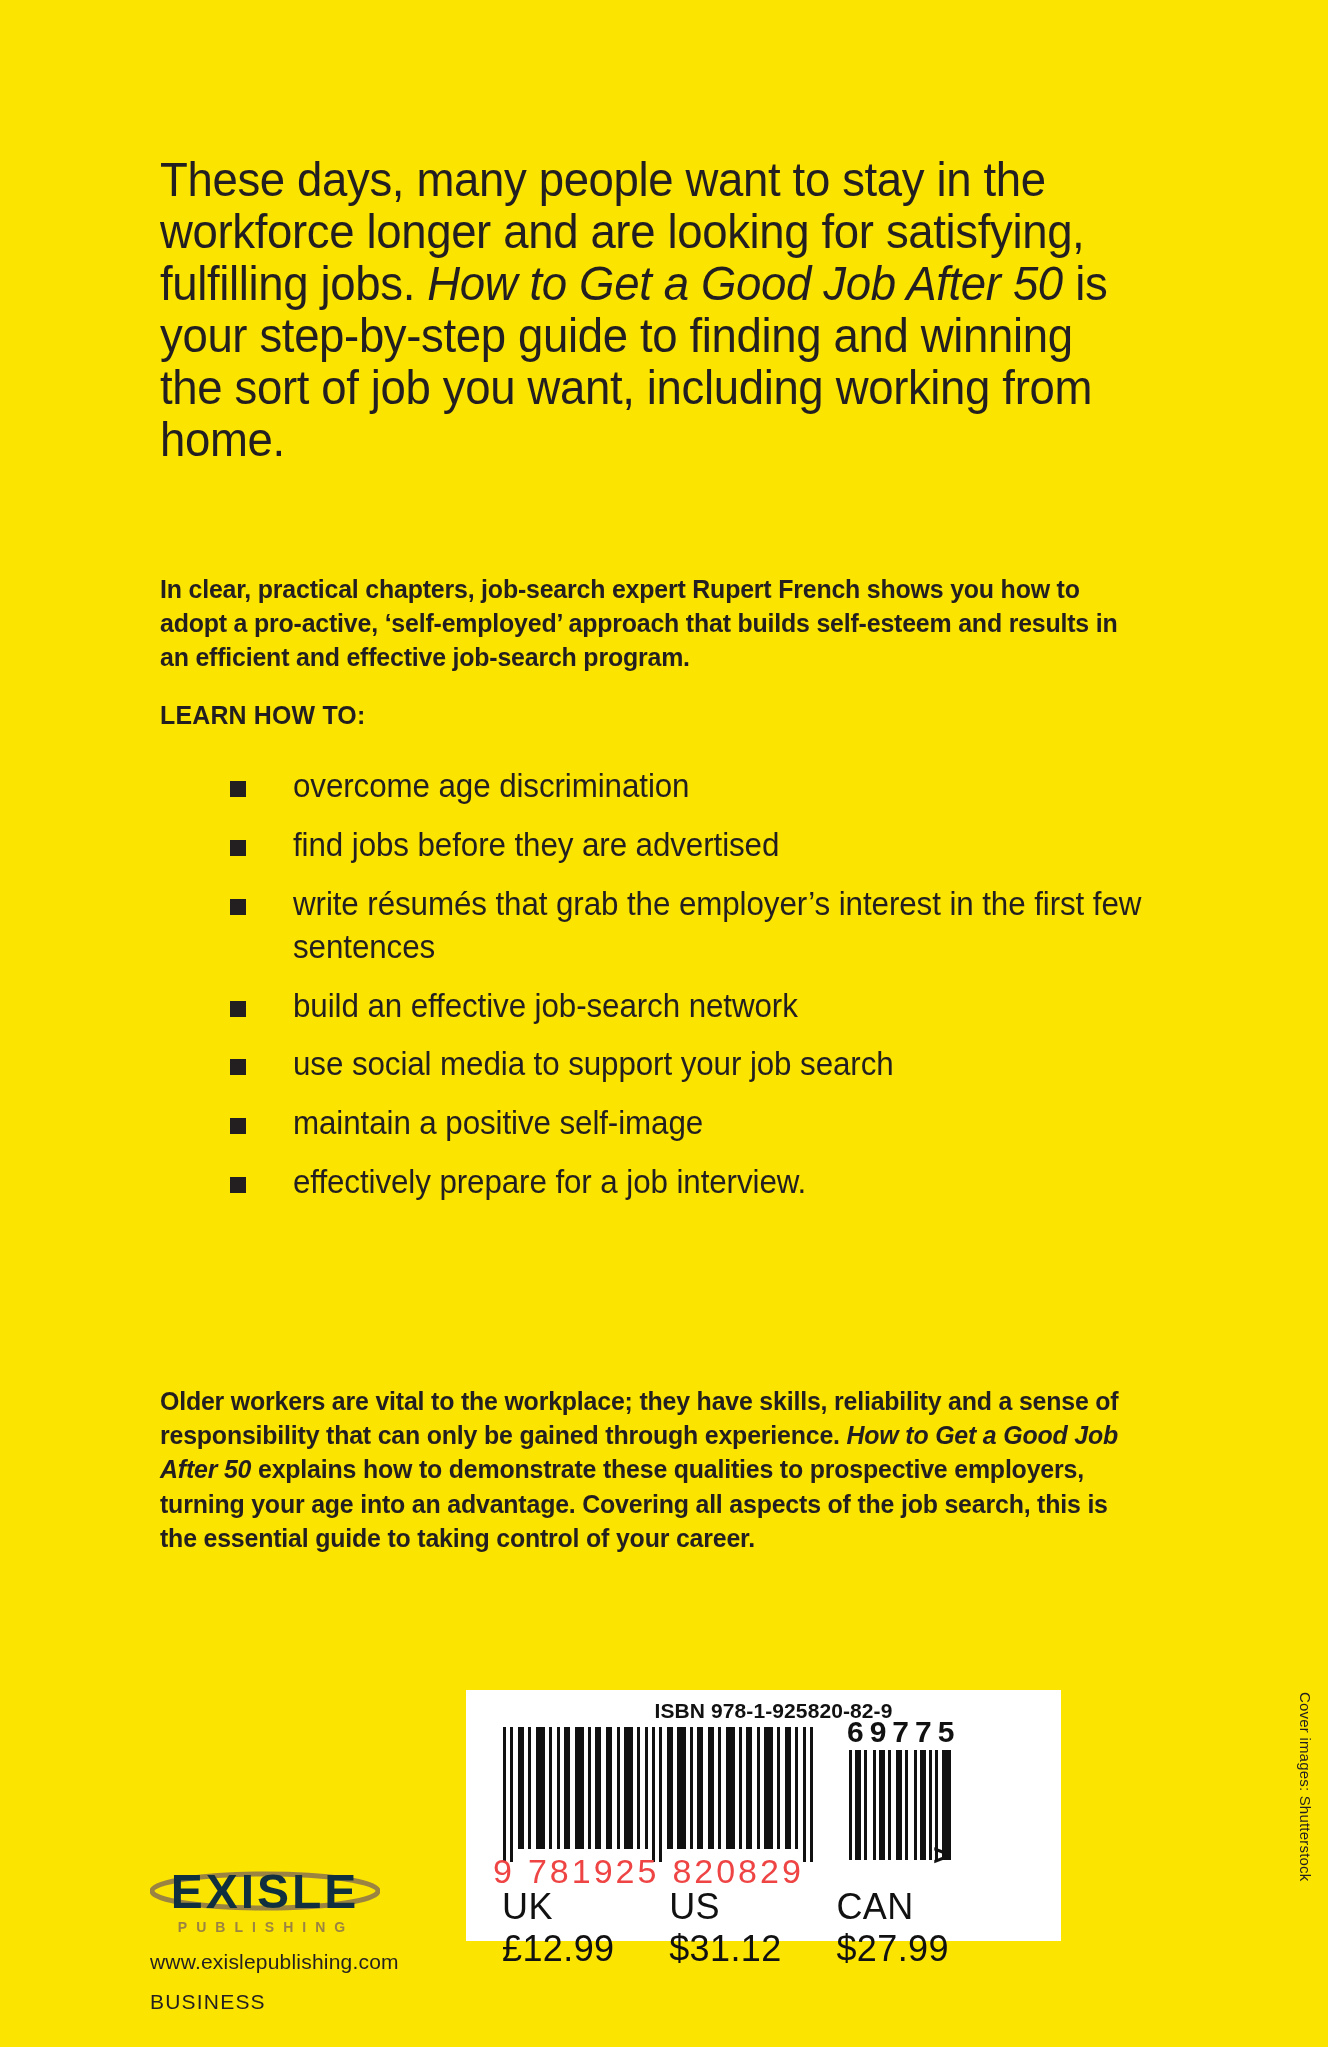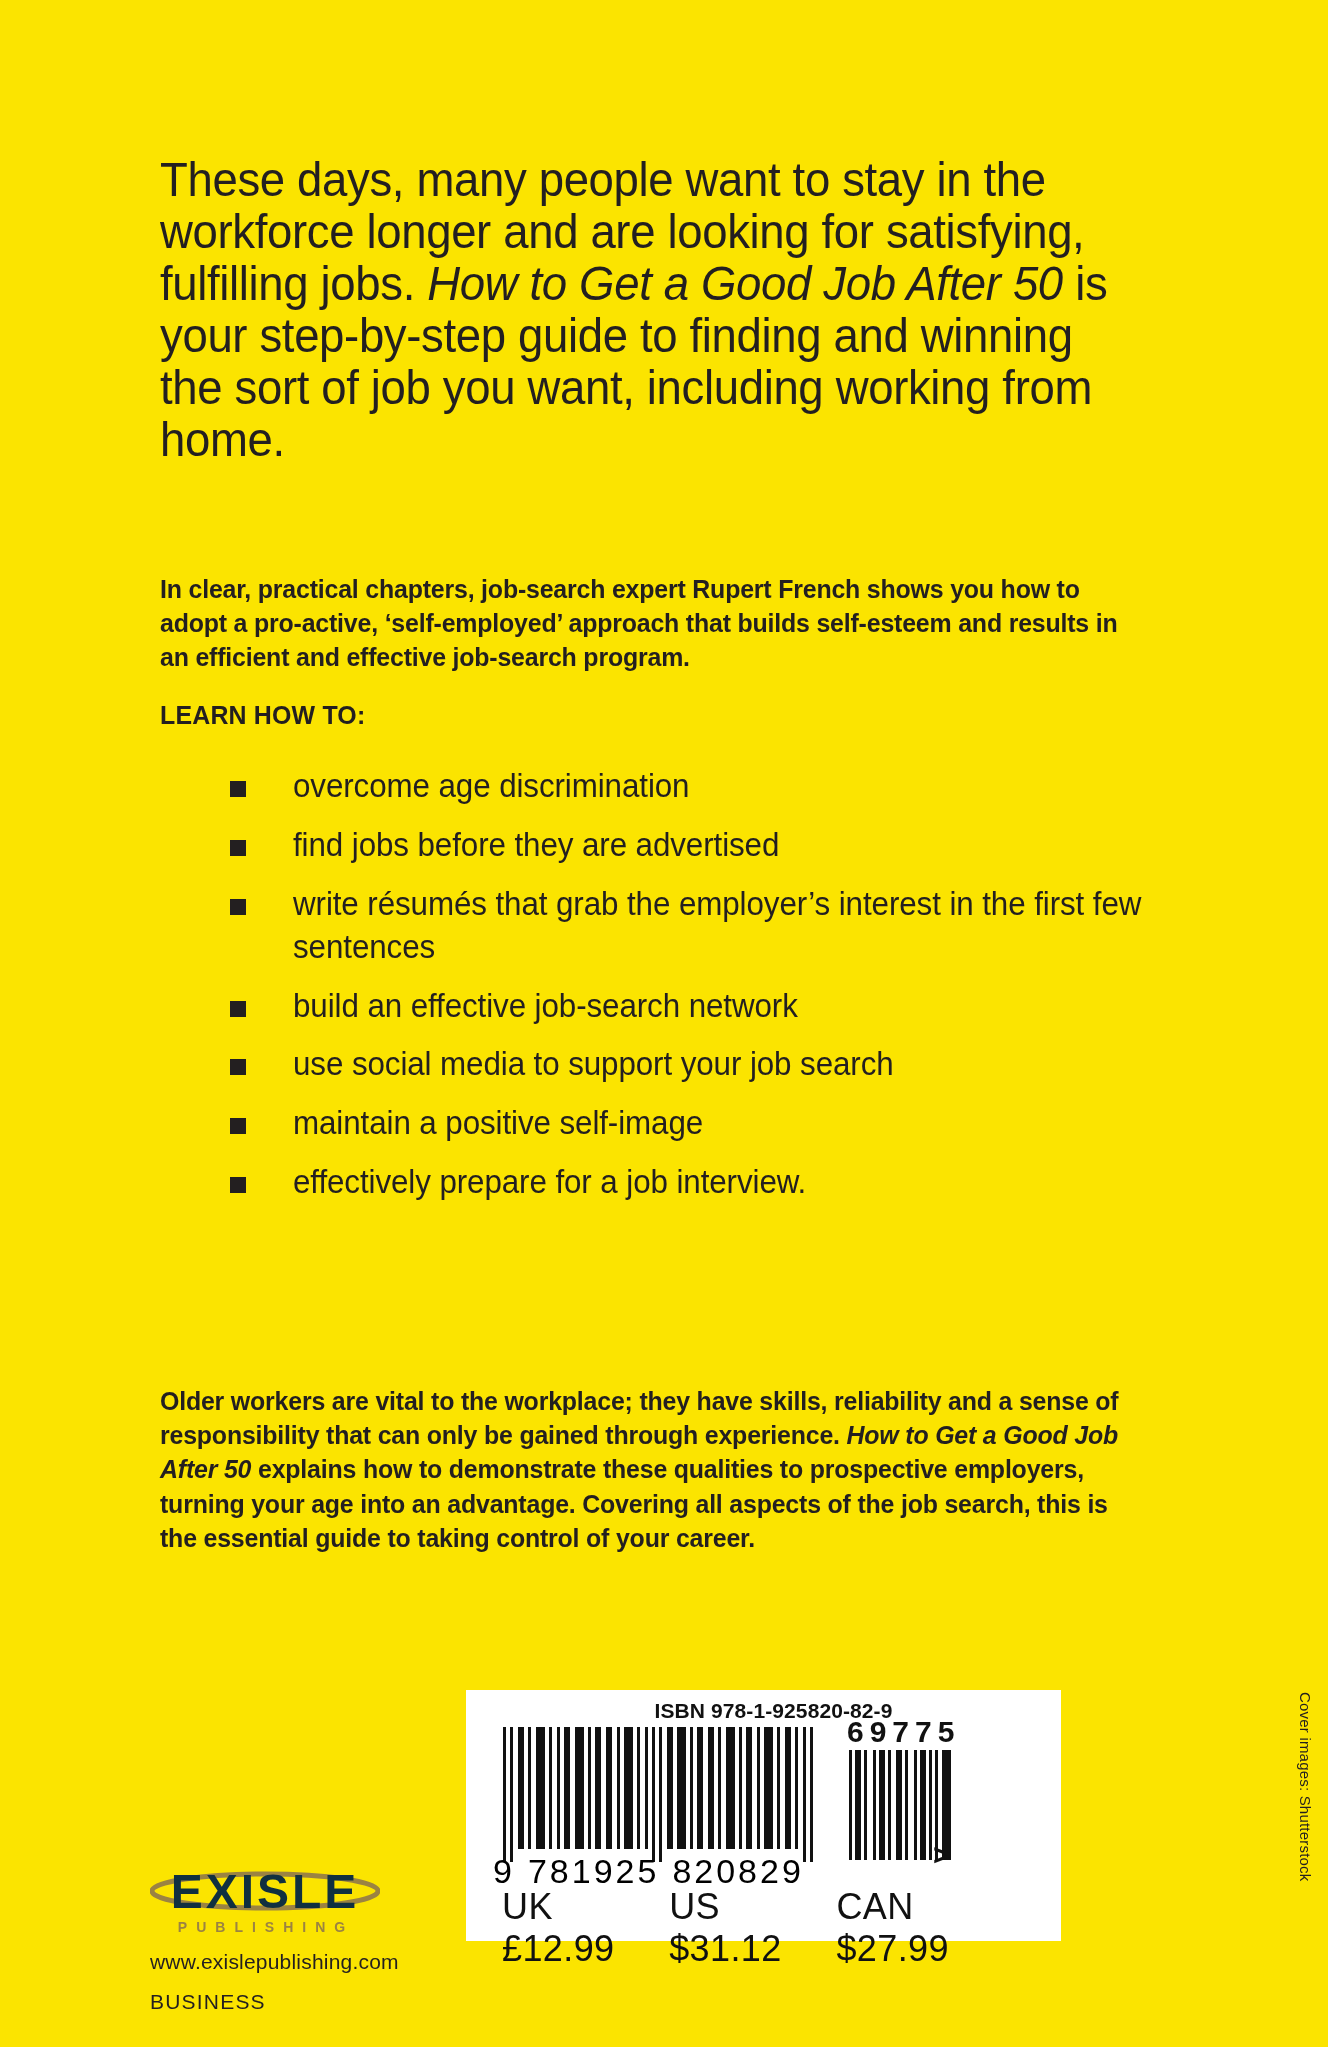--- a/index.html
+++ b/index.html
@@ -142,21 +142,21 @@
     width: 325px;
     height: 135px;
   }
   .ean-wrap svg { display: block; }
   .ean-digits {
     position: absolute;
     left: 27px;
     top: 162px;
     width: 340px;
     font-size: 34px;
-    color: #000000;
+    color: #ef4444;
     letter-spacing: 3px;
     white-space: nowrap;
   }
   .ean-digits .d-lead { margin-right: 13px; }
   .ean-digits .d-left { margin-right: 13px; }
 
   .addon-wrap {
     position: absolute;
     left: 383px;
     top: 60px;

